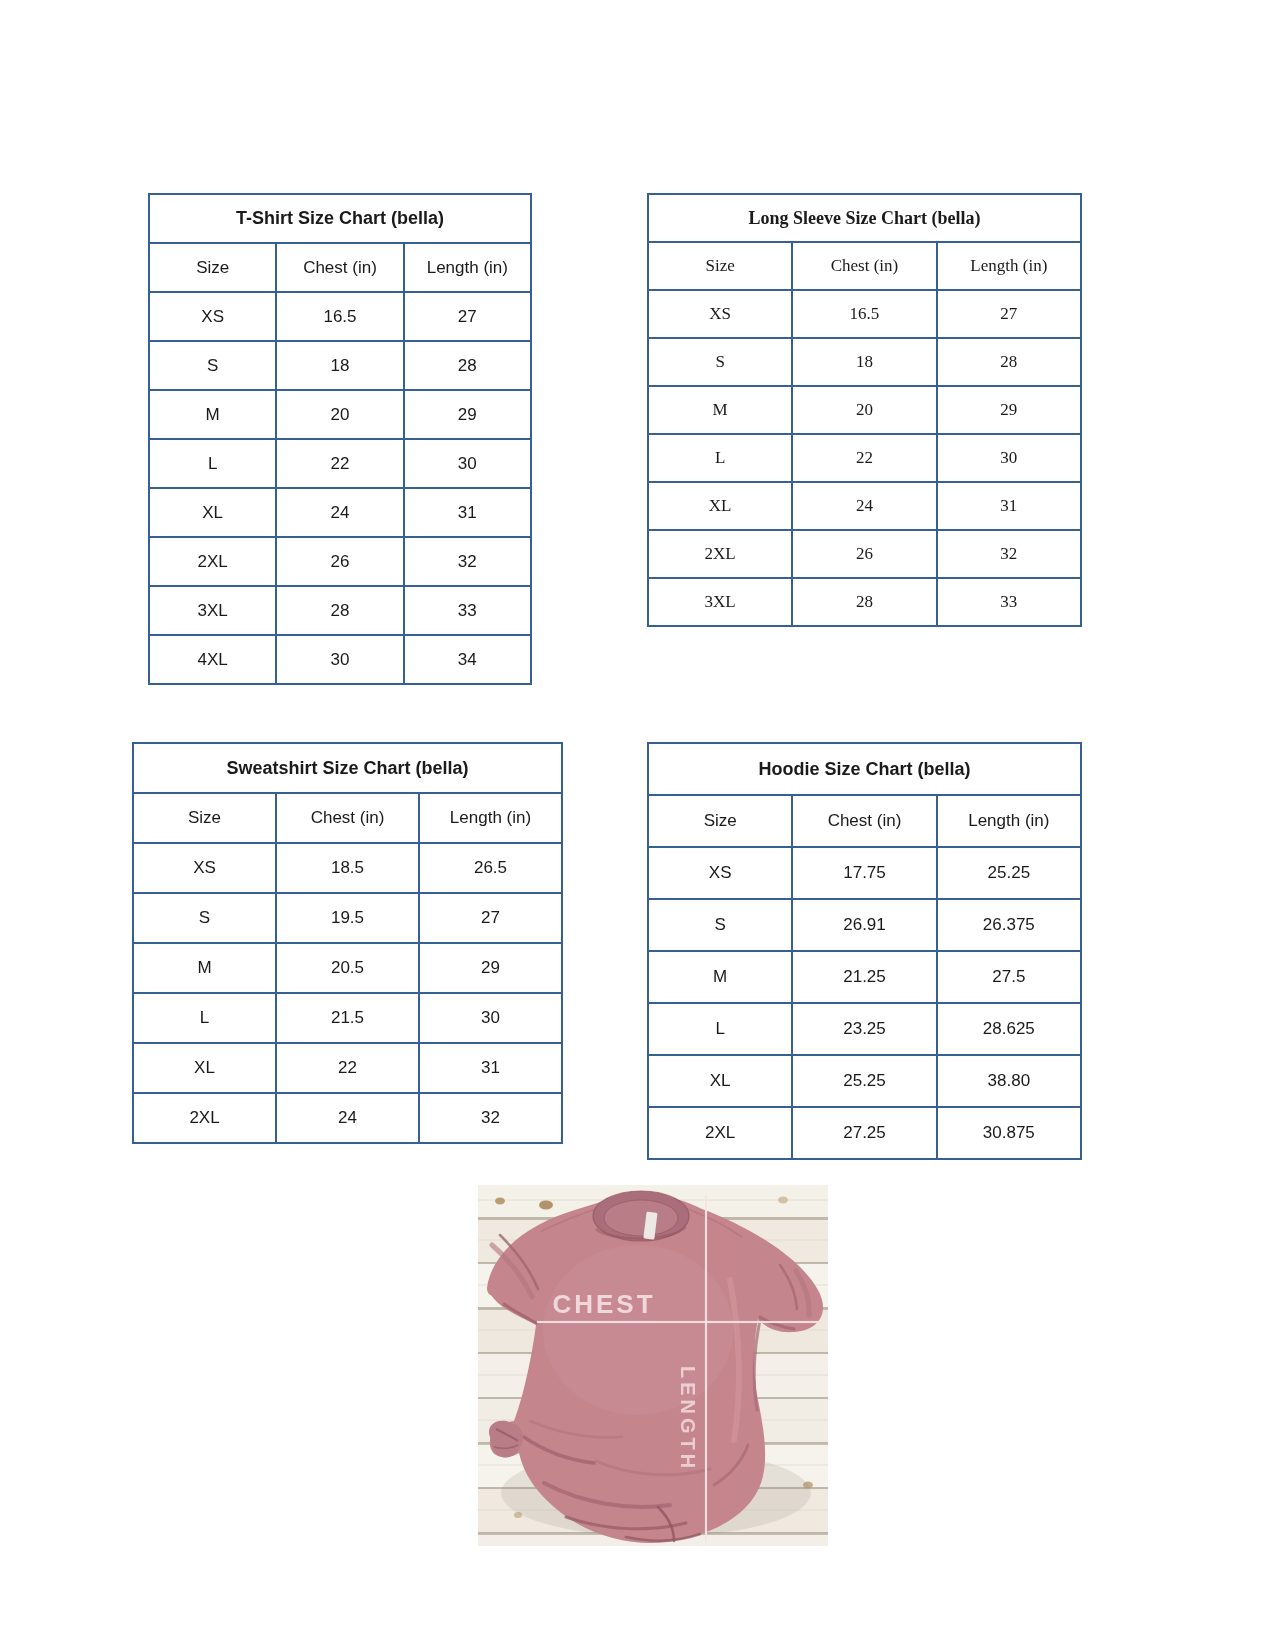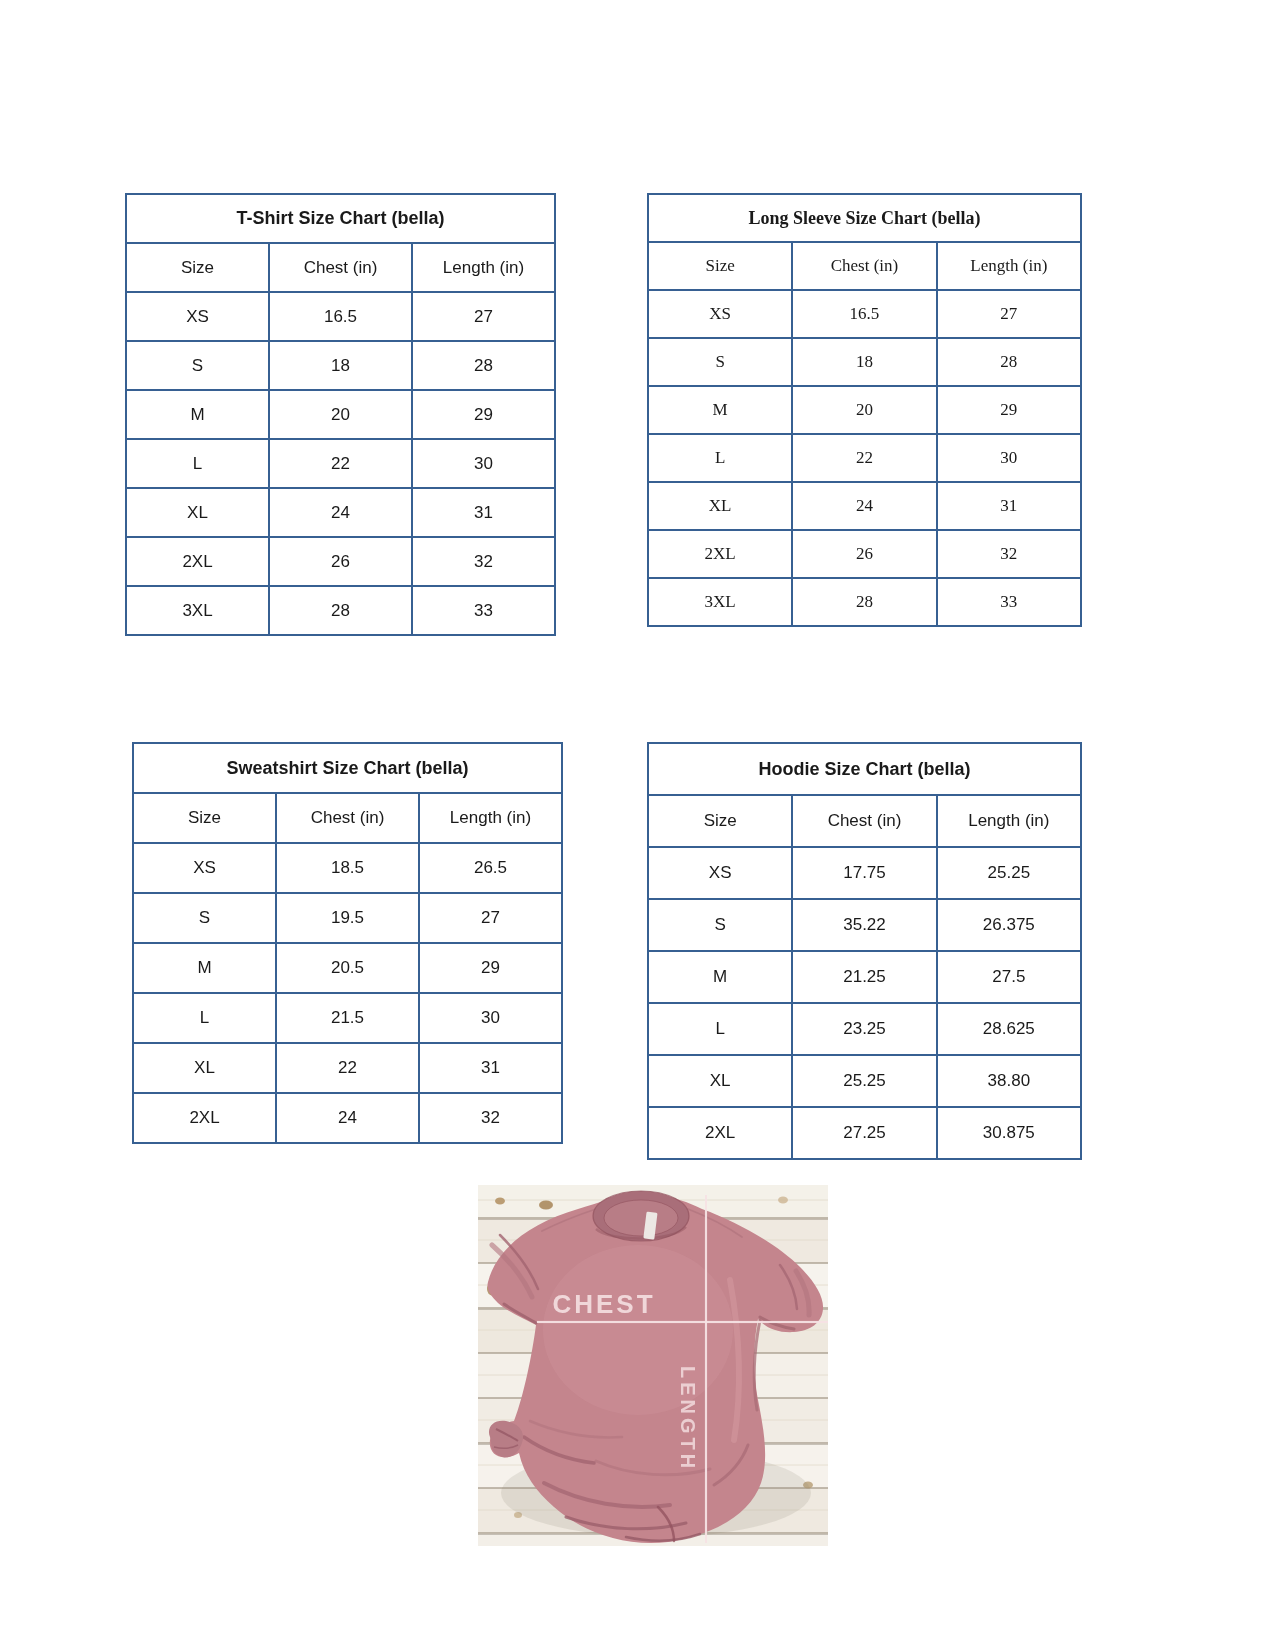--- a/index.html
+++ b/index.html
@@ -25,21 +25,21 @@
   .chest-label{position:absolute;left:68px;top:104px;width:116px;text-align:center;
                font-size:26px;font-weight:bold;letter-spacing:3px;color:rgba(243,221,223,0.92);}
   .length-label{position:absolute;left:198px;top:181px;writing-mode:vertical-rl;
                 font-size:20px;font-weight:bold;letter-spacing:4px;color:rgba(240,216,219,0.88);}
 </style>
 </head>
 <body>
 
 <div class="page">
 
-  <table class="size-table t1" style="left:125px;top:193px;width:431px;">
+  <table class="size-table t1" style="left:148px;top:193px;width:384px;">
     <tbody>
       <tr>
         <td class="title-cell" colspan="3">T-Shirt Size Chart  (bella)</td>
       </tr>
       <tr>
         <td>Size</td>
         <td>Chest (in)</td>
         <td>Length (in)</td>
       </tr>
       <tr>
@@ -70,20 +70,25 @@
       <tr>
         <td>2XL</td>
         <td>26</td>
         <td>32</td>
       </tr>
       <tr>
         <td>3XL</td>
         <td>28</td>
         <td>33</td>
       </tr>
+      <tr>
+        <td>4XL</td>
+        <td>30</td>
+        <td>34</td>
+      </tr>
     </tbody>
   </table>
 
   <table class="size-table t2" style="left:647px;top:193px;width:435px;">
     <tbody>
       <tr>
         <td class="title-cell" colspan="3">Long Sleeve Size Chart  (bella)</td>
       </tr>
       <tr>
         <td>Size</td>
@@ -181,21 +186,21 @@
         <td>Chest (in)</td>
         <td>Length (in)</td>
       </tr>
       <tr>
         <td>XS</td>
         <td>17.75</td>
         <td>25.25</td>
       </tr>
       <tr>
         <td>S</td>
-        <td>35.22</td>
+        <td>26.91</td>
         <td>26.375</td>
       </tr>
       <tr>
         <td>M</td>
         <td>21.25</td>
         <td>27.5</td>
       </tr>
       <tr>
         <td>L</td>
         <td>23.25</td>

